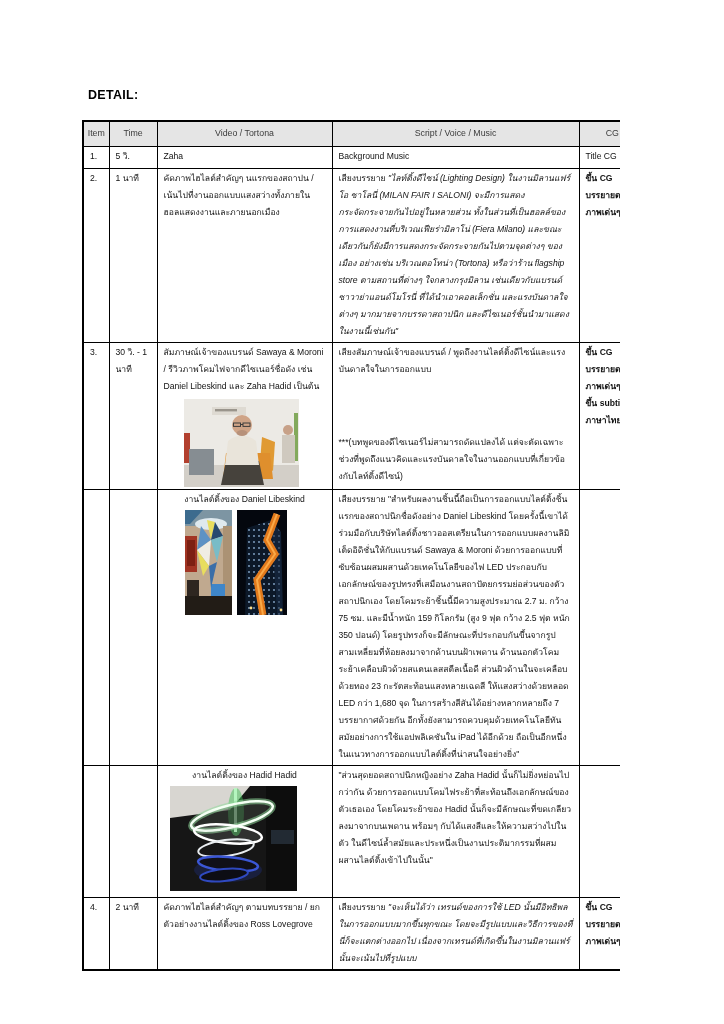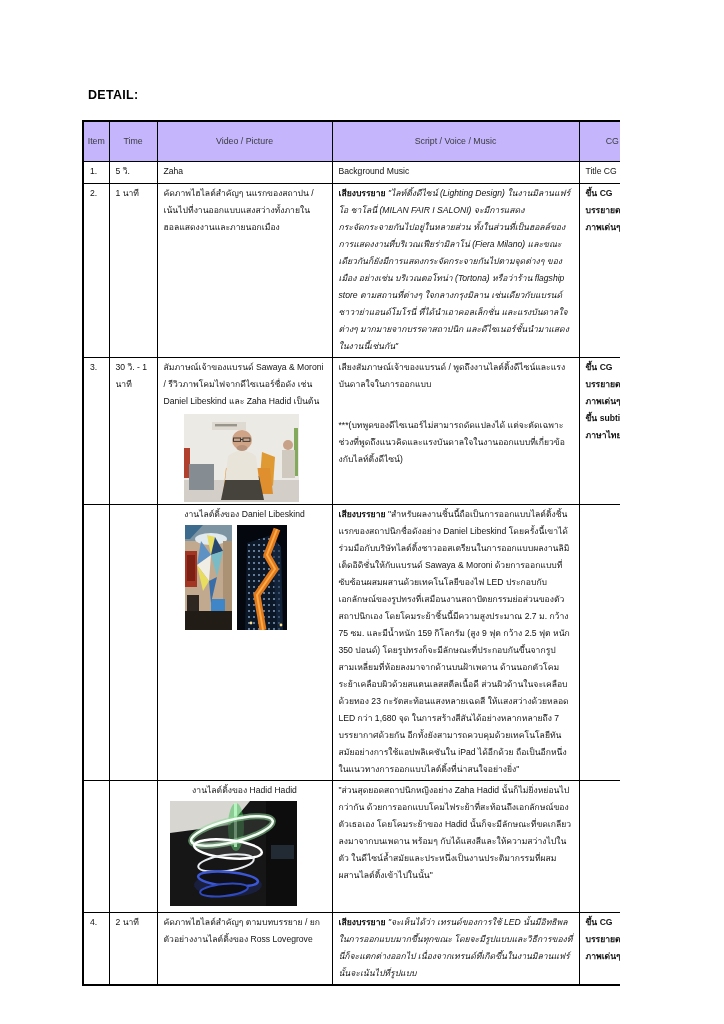--- a/index.html
+++ b/index.html
@@ -13,26 +13,26 @@
   table.sb{
     position:absolute;left:82px;top:120px;width:563px;
     border-collapse:collapse;table-layout:fixed;
     border:2px solid #000;
   }
   table.sb th,table.sb td{
     border:1px solid #000;vertical-align:top;padding:1px 6px 2px 6px;
     font-size:8.6px;line-height:17px;word-wrap:break-word;
   }
   table.sb th{
-    background:#c4b5fd;color:#3b3b3b;font-weight:normal;text-align:center;
-    font-size:8.8px;line-height:23px;padding:8px 2px;
-  }
-  .lead{font-weight:bold;}
+    background:#e5e5e5;color:#3b3b3b;font-weight:normal;text-align:center;
+    font-size:8.8px;line-height:23px;padding:0 2px;
+  }
+  .lead{font-weight:normal;}
   .quote-it{font-style:italic;}
-  .note{margin-top:24px;}
+  .note{margin-top:56px;}
   .caption{display:block;text-align:center;}
   .imgrow{display:flex;gap:5px;align-items:flex-start;}
   .ind-interview{margin:4px 0 0 20px;}
   .ind-libeskind{margin:2px 0 0 21px;}
   .ind-hadid{margin:2px 0 0 6px;}
   svg{display:block;}
   .cgcell{line-height:18px;font-weight:bold;}
 </style>
 </head>
 <body>
@@ -46,21 +46,21 @@
       <col style="width:26px">
         <col style="width:48px">
         <col style="width:175px">
         <col style="width:247px">
         <col style="width:67px">
     </colgroup>
     <thead>
       <tr style="height:25px">
         <th>Item</th>
         <th>Time</th>
-        <th>Video / Picture</th>
+        <th>Video / Tortona</th>
         <th>Script / Voice / Music</th>
         <th>CG</th>
       </tr>
     </thead>
     <tbody>
 
       <tr style="height:22px">
         <td>1.</td>
         <td>5 วิ.</td>
         <td>Zaha</td>

